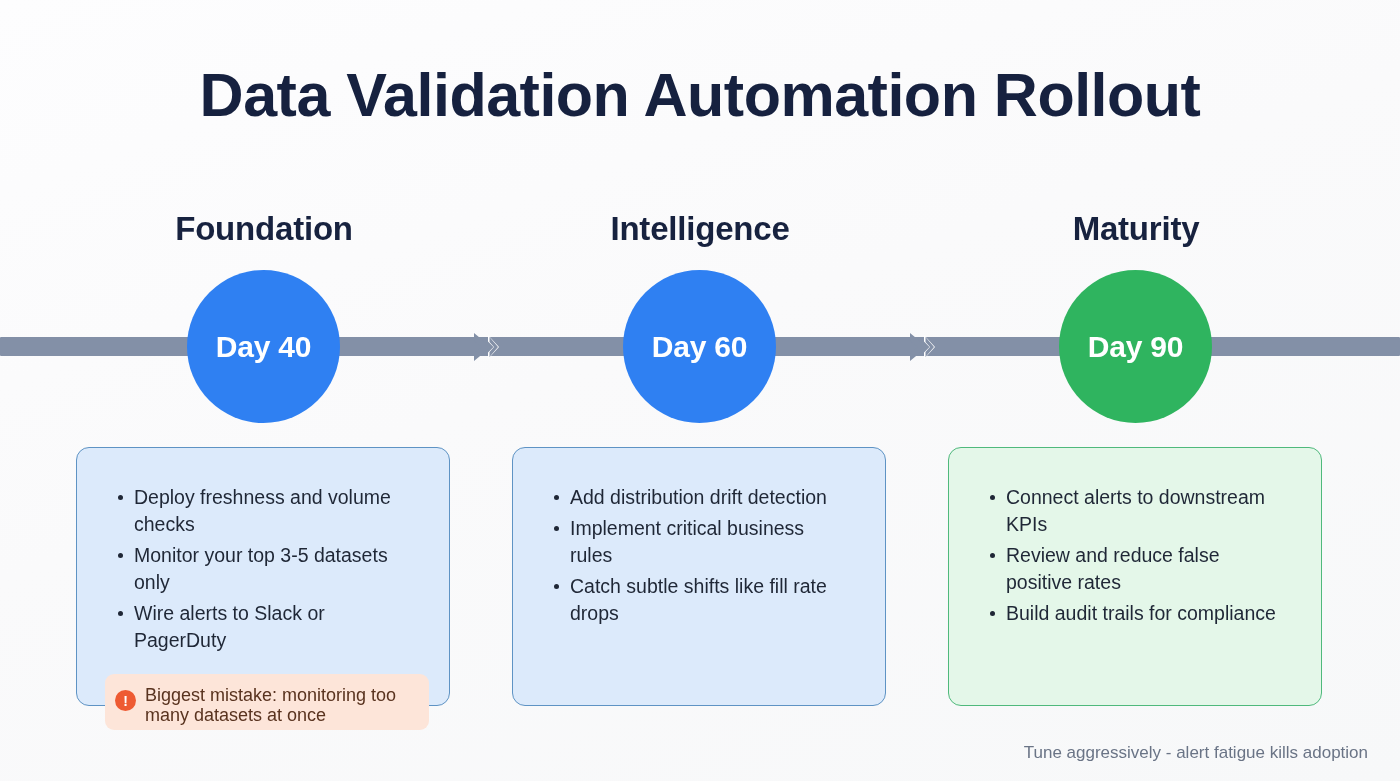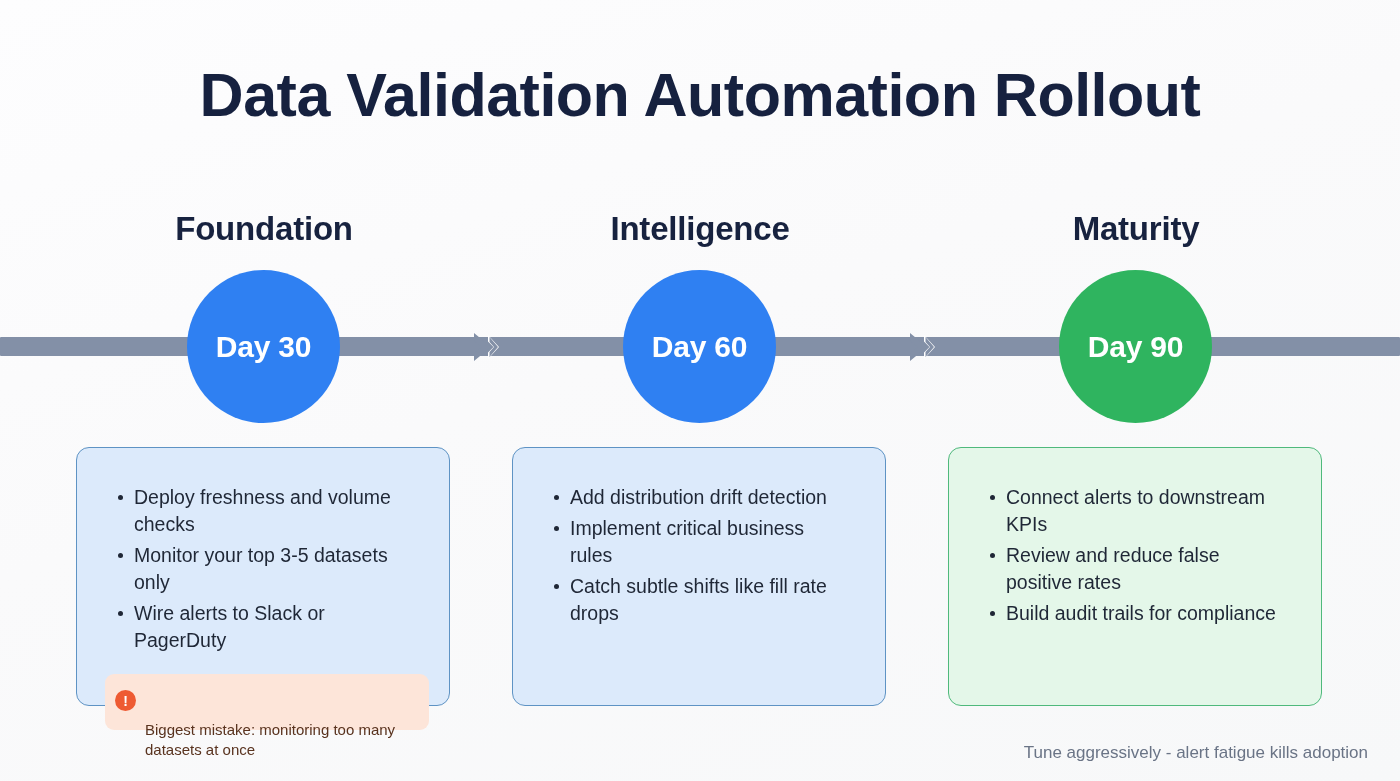--- a/index.html
+++ b/index.html
@@ -153,24 +153,23 @@
     color: #ffffff;
     font-size: 14px;
     font-weight: bold;
     display: flex;
     align-items: center;
     justify-content: center;
     line-height: 1;
     margin-top: 5px;
   }
   .warning-text {
-    font-size: 15px;
+    font-size: 18px;
     line-height: 20px;
     color: #59331f;
-    margin-top: 35px;
   }
 
   
   .footer-note {
     position: absolute;
     right: 32px;
     bottom: 18px;
     font-size: 17px;
     color: #6a7486;
   }
@@ -194,21 +193,21 @@
   <svg width="42" height="42" viewBox="0 0 42 42" aria-hidden="true">
     <path d="M12 7 L29 21 L12 35 L12 27.5 L19.5 21 L12 14.5 Z" fill="#8390a7"></path>
     <path d="M26 9 L37 21 L26 33 L26 26.5 L31.5 21 L26 15.5 Z" fill="#ffffff"></path>
     <path d="M27.5 11 L36 21 L27.5 31 L27.5 26 L32 21 L27.5 16 Z" fill="#8390a7"></path>
   </svg>
 </div>
 
 <section class="stage stage-1">
   <h2 class="stage-heading">Foundation</h2>
   <div class="stage-circle" style="background: rgb(47, 128, 242);">
-    <span>Day 30</span>
+    <span>Day 40</span>
   </div>
   <div class="stage-card">
     <ul class="bullet-list">
       <li class="bullet-item">Deploy freshness and volume checks</li>
       <li class="bullet-item">Monitor your top 3-5 datasets only</li>
       <li class="bullet-item">Wire alerts to Slack or PagerDuty</li>
     </ul>
     <div class="warning-callout">
       <span class="warning-icon">!</span>
       <span class="warning-text">Biggest mistake: monitoring too many datasets at once</span>

